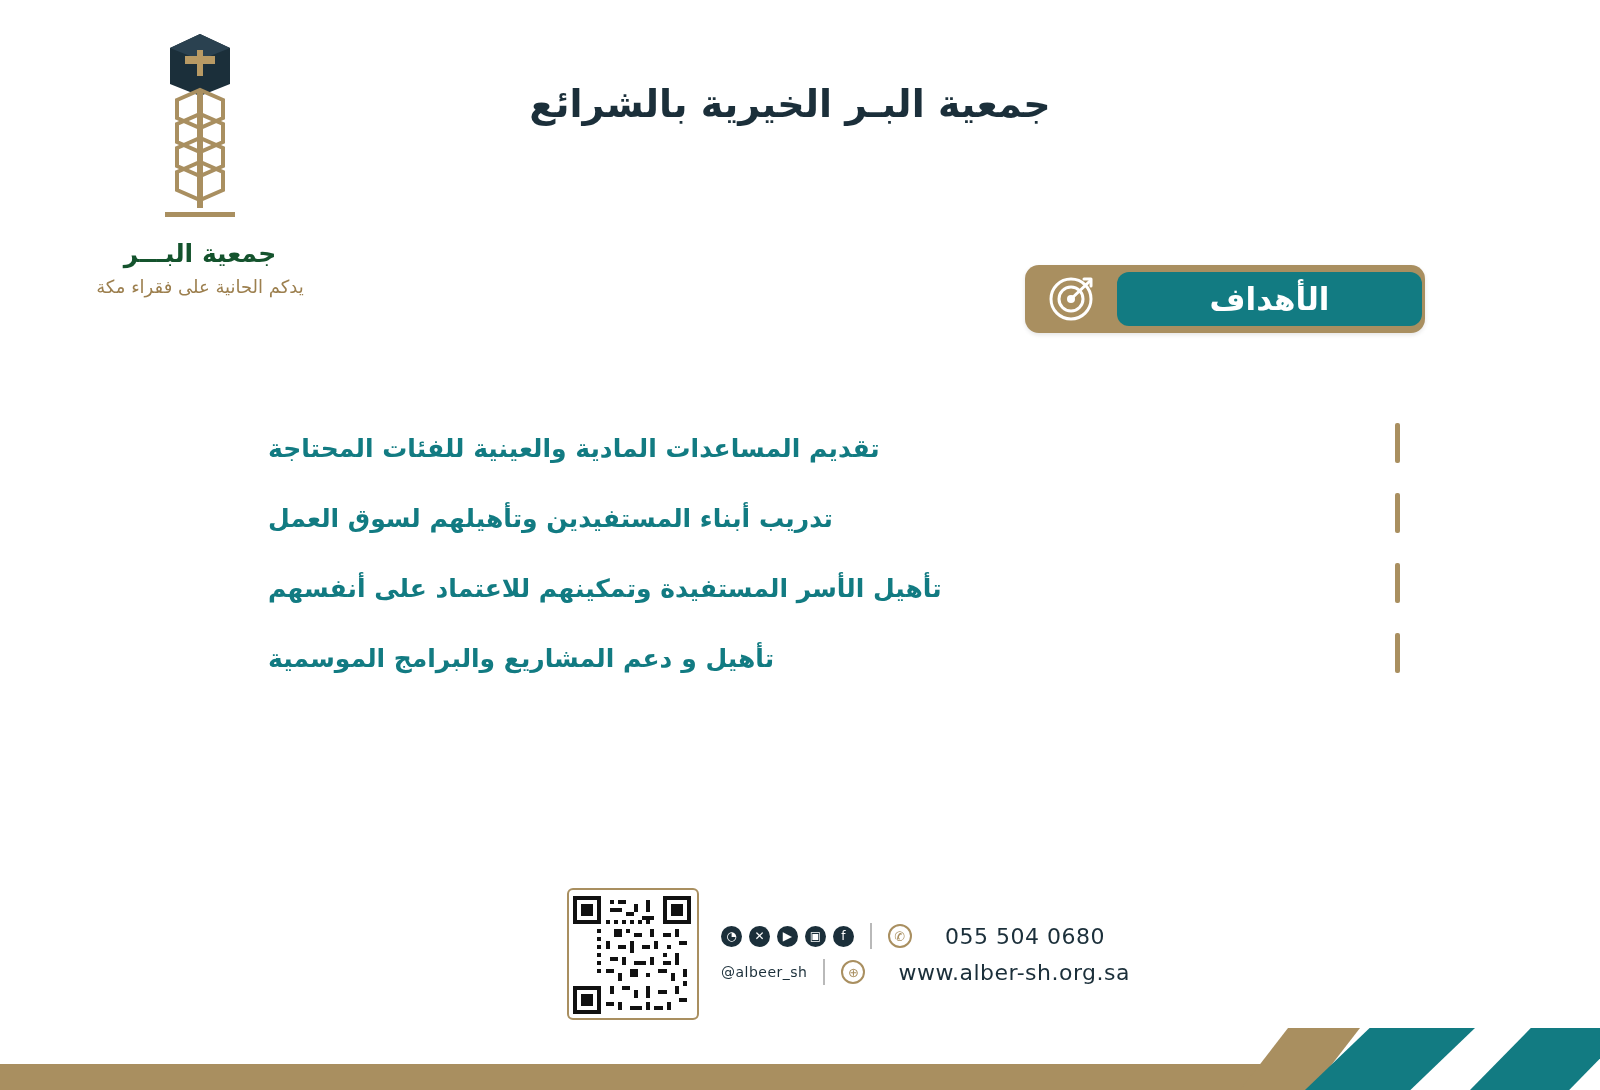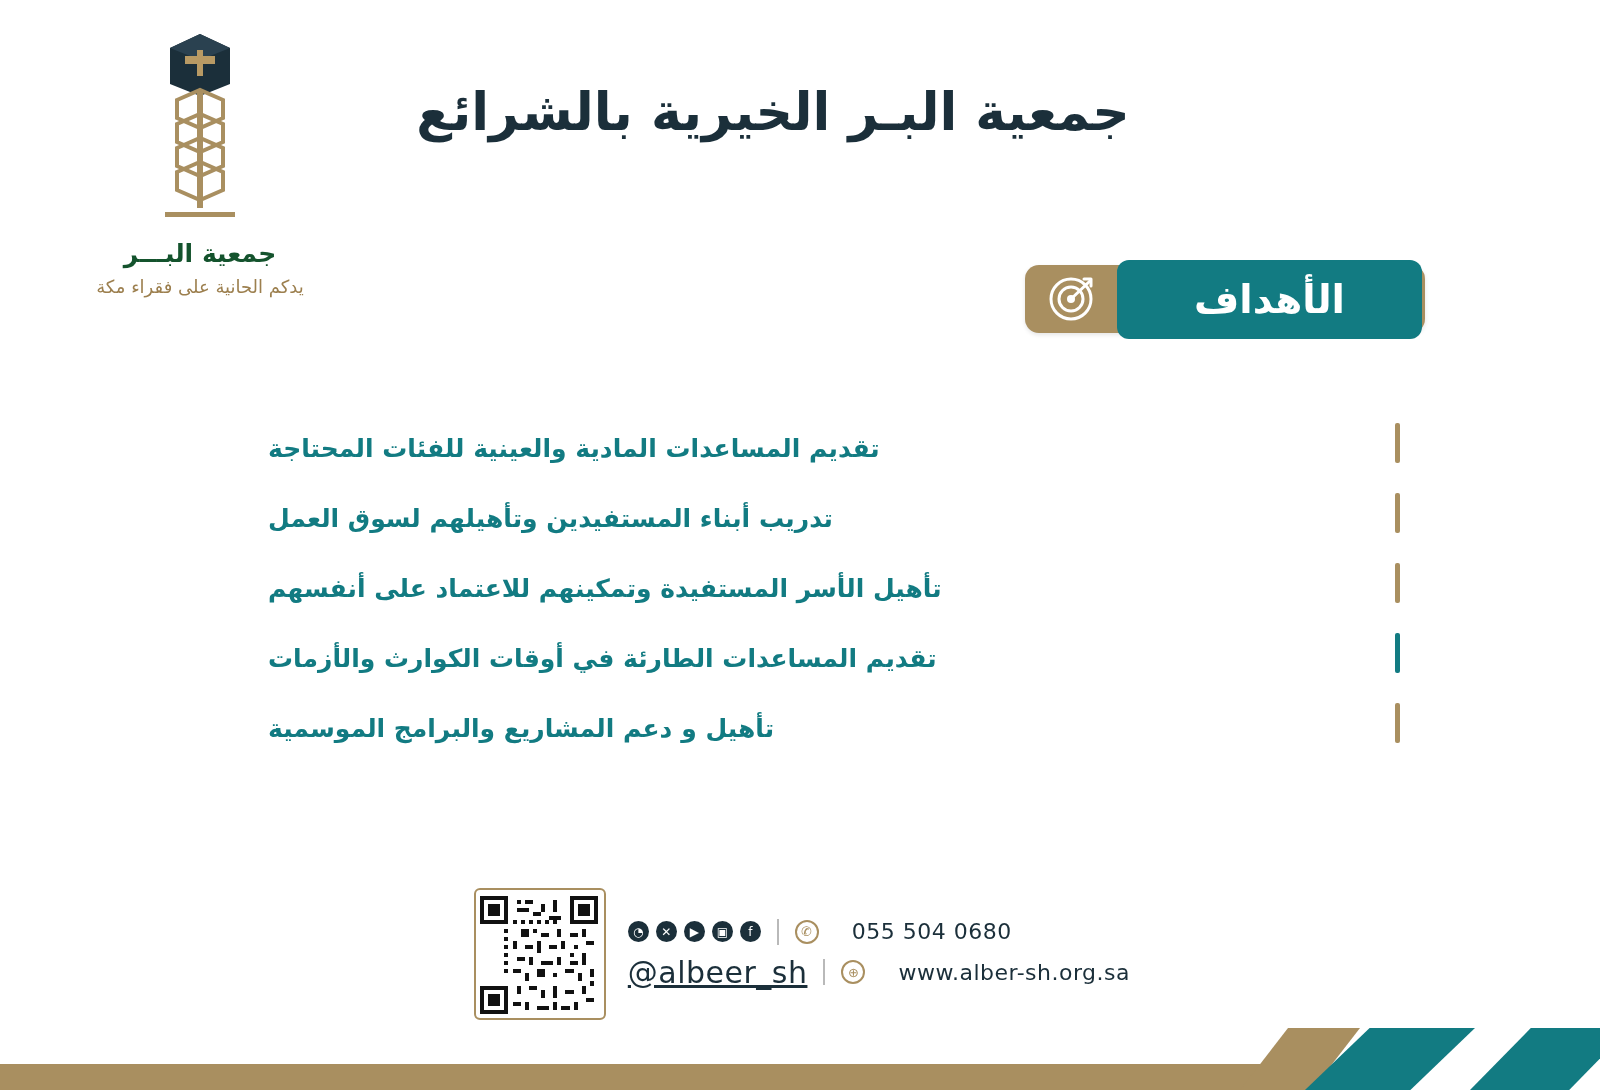--- a/index.html
+++ b/index.html
@@ -43,52 +43,52 @@
     margin-top: 6px;
     color: #9c7f4e;
     font-size: 18px;
     letter-spacing: 0.5px;
   }
 
   
   .page-title {
     position: absolute;
     top: 82px;
-    right: 137px;
+    right: 120px;
     width: 1380px;
     text-align: center;
     color: #1b2f3a;
-    font-size: 52px;
+    font-size: 38px;
     font-weight: bold;
     letter-spacing: 1px;
   }
 
   
   .section-pill {
     position: absolute;
     top: 265px;
     right: 175px;
     width: 400px;
     height: 68px;
     background: #a98f60;
     border-radius: 14px;
     display: flex;
     flex-direction: row;
     align-items: center;
     box-shadow: 0 2px 4px rgba(0,0,0,0.10);
   }
   .section-pill .pill-label {
     flex: 1 1 auto;
-    height: 79px;
+    height: 54px;
     margin: 3px;
     margin-left: 0;
     background: #127b82;
     border-radius: 12px;
     color: #ffffff;
-    font-size: 39px;
+    font-size: 31px;
     font-weight: bold;
     display: flex;
     align-items: center;
     justify-content: center;
     letter-spacing: 2px;
   }
   .section-pill .pill-icon {
     width: 92px;
     height: 68px;
     display: flex;
@@ -188,23 +188,22 @@
   }
   .contact-text {
     color: #1b2f3a;
     font-size: 22px;
     letter-spacing: 0.5px;
     font-family: "DejaVu Sans", sans-serif;
     margin-left: 23px;
   }
   .handle {
     color: #1b2f3a;
-    font-size: 30px;
+    font-size: 14px;
     letter-spacing: 0.5px;
-    text-decoration: underline;
   }
   .round-icon {
     width: 24px;
     height: 24px;
     border-radius: 50%;
     border: 2px solid #a98f60;
     display: flex;
     align-items: center;
     justify-content: center;
     color: #a98f60;
@@ -307,24 +306,20 @@
   <div class="goal-row">
     <div class="goal-bar" style="background:#a98f60"></div>
     <div class="goal-text">تدريب أبناء المستفيدين وتأهيلهم لسوق العمل</div>
   </div>
 
   <div class="goal-row">
     <div class="goal-bar" style="background:#a98f60"></div>
     <div class="goal-text">تأهيل الأسر المستفيدة وتمكينهم للاعتماد على أنفسهم</div>
   </div>
 
-  <div class="goal-row">
-    <div class="goal-bar" style="background:#127b82"></div>
-    <div class="goal-text">تقديم المساعدات الطارئة في أوقات الكوارث والأزمات</div>
-  </div>
 
   <div class="goal-row">
     <div class="goal-bar" style="background:#a98f60"></div>
     <div class="goal-text">تأهيل و دعم المشاريع والبرامج الموسمية</div>
   </div>
 
 </div>
 
 <div class="footer">
 

